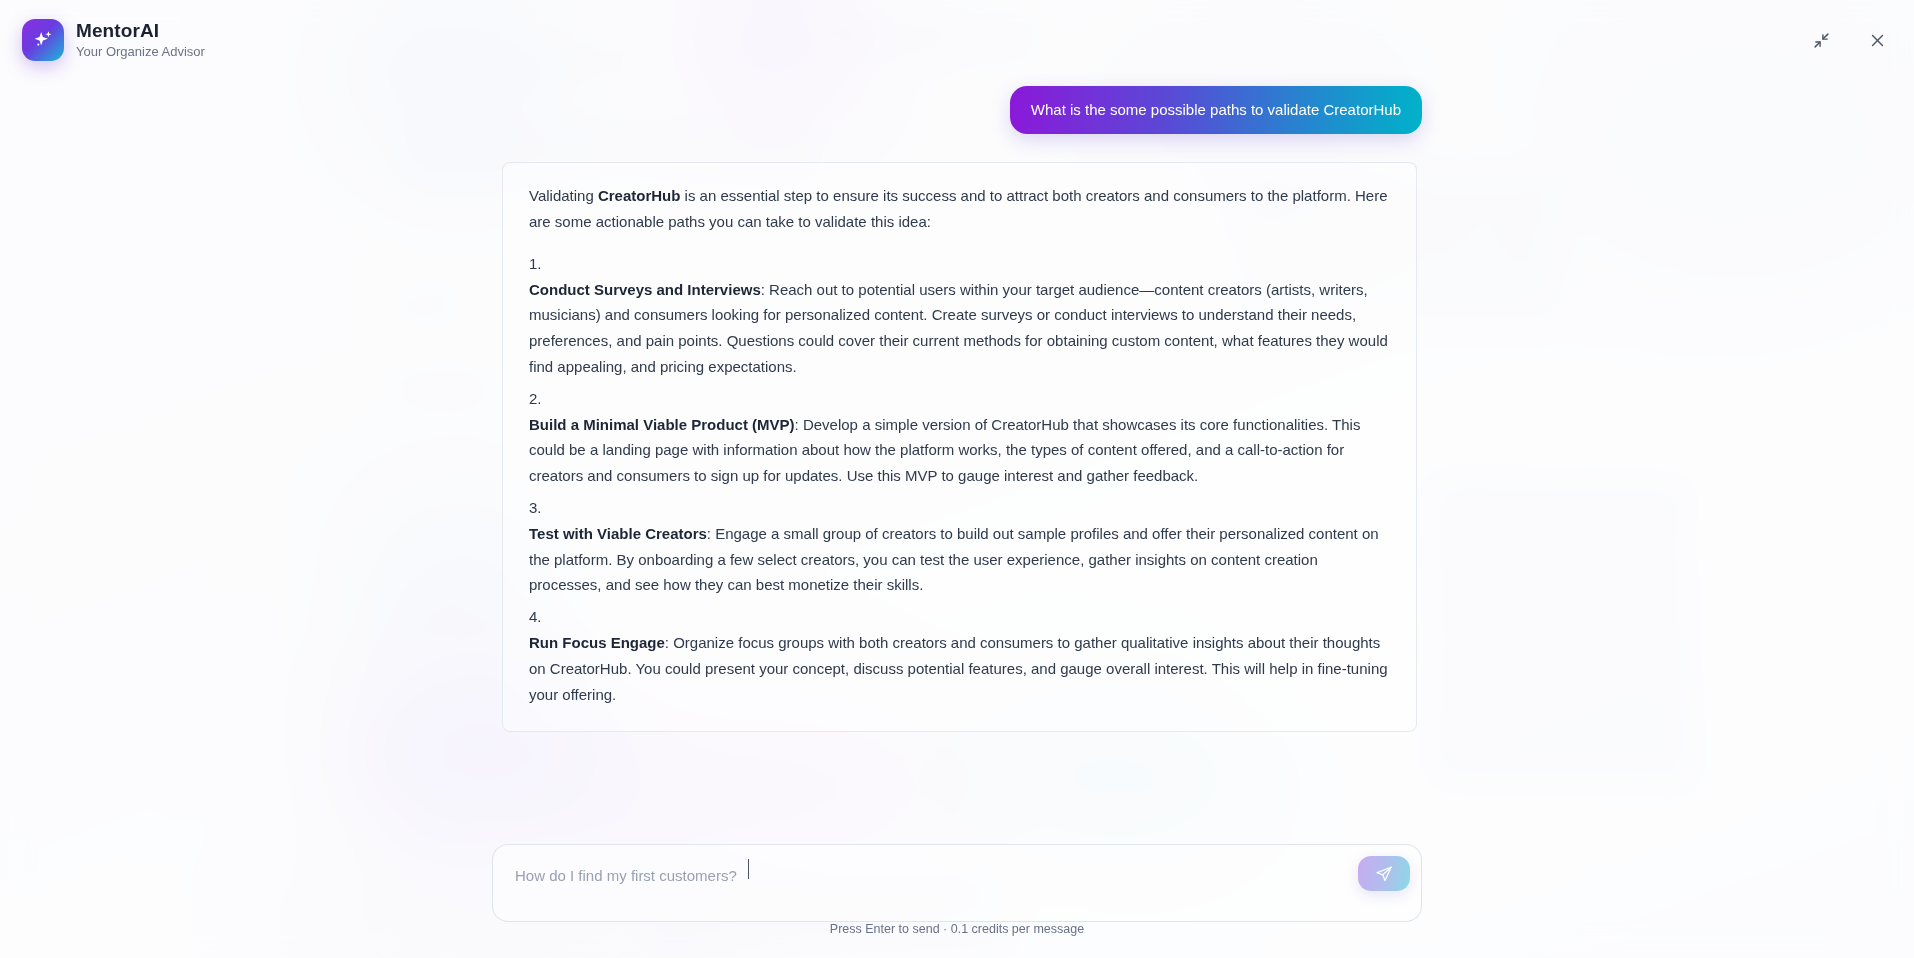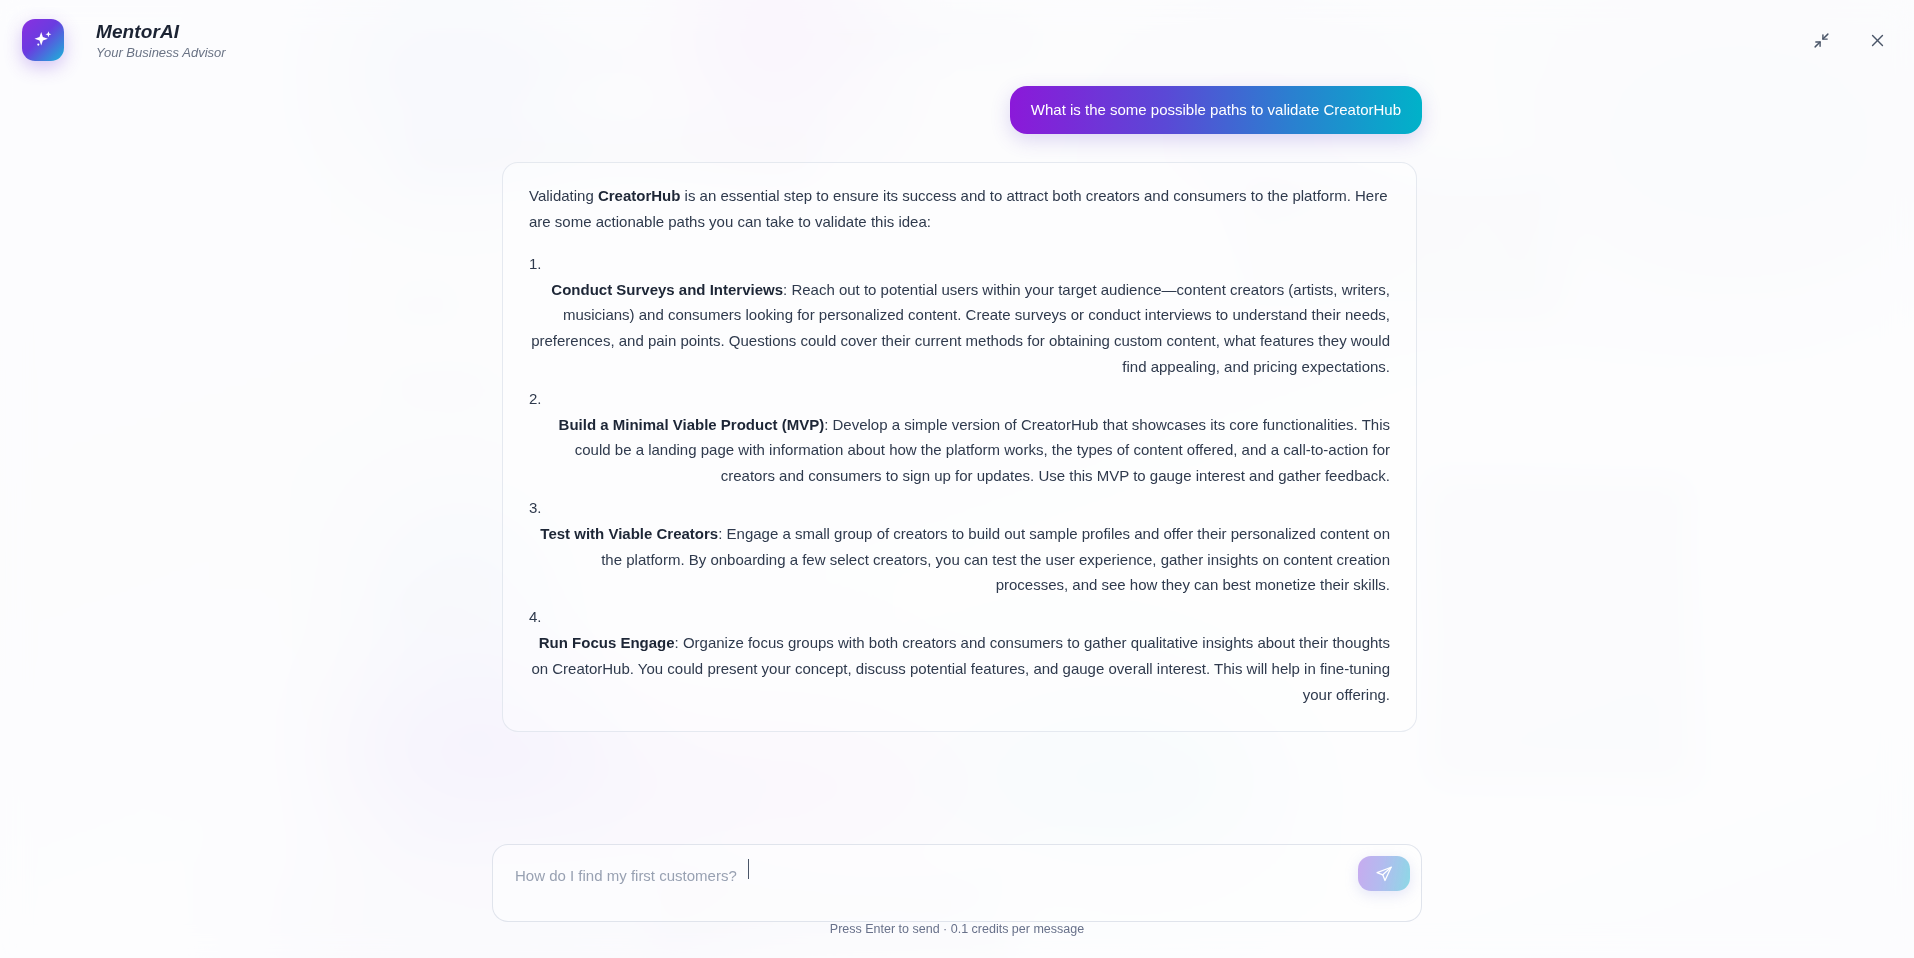--- a/index.html
+++ b/index.html
@@ -61,21 +61,21 @@
   #header {
     position: absolute;
     top: 0; left: 0; right: 0;
     height: 80px;
     display: flex;
     align-items: center;
     padding: 0 24px 0 22px;
     z-index: 20;
   }
 
-  #brand { display: flex; align-items: flex-end; gap: 32px; font-style: italic; }
+  #brand { display: flex; align-items: center; gap: 12px; }
 
   .logo-tile {
     width: 42px; height: 42px;
     border-radius: 13px;
     background: linear-gradient(135deg, #8b2fe0 0%, #6a3ce0 45%, #19b6d8 100%);
     display: flex; align-items: center; justify-content: center;
     box-shadow: 0 6px 18px rgba(120,60,220,0.30);
     flex: none;
   }
   .logo-tile svg { display: block; }
@@ -126,35 +126,35 @@
     margin-left: 24px;
   }
 
   
   #assistant-card {
     margin-top: 28px;
     margin-left: 10px;
     width: 915px;
     background: rgba(255,255,255,0.42);
     border: 1px solid rgba(210,216,228,0.55);
-    border-radius: 16px;
+    border-radius: 8px;
     padding: 20px 26px 24px 26px;
     color: #2f3a4d;
     font-size: 15px;
     line-height: 1.72;
   }
 
   #assistant-card p { margin: 0; }
   #assistant-card .intro { margin-bottom: 16px; }
   #assistant-card b { font-weight: bold; color: #1d2636; }
 
   .step { margin-top: 0; }
   .step + .step { margin-top: 6px; }
   .step-num { display: block; }
-  .step-body { display: block; text-align: right; }
+  .step-body { display: block; }
 
   
   #composer-wrap {
     position: absolute;
     left: 50%;
     transform: translateX(-50%);
     bottom: 22px;
     width: 930px;
     z-index: 15;
   }
@@ -245,21 +245,21 @@
   <div id="brand">
     <div class="logo-tile">
       <svg width="24" height="24" viewBox="0 0 24 24" fill="#ffffff" aria-hidden="true">
         <path d="M10.2 4.0 L11.9 9.0 L16.9 10.7 L11.9 12.4 L10.2 17.4 L8.5 12.4 L3.5 10.7 L8.5 9.0 Z"></path>
         <path d="M17.4 3.2 L18.2 5.4 L20.4 6.2 L18.2 7.0 L17.4 9.2 L16.6 7.0 L14.4 6.2 L16.6 5.4 Z"></path>
         <circle cx="7.3" cy="16.6" r="1.05"></circle>
       </svg>
     </div>
     <div class="brand-text">
       <div id="app-title">MentorAI</div>
-      <div id="app-subtitle">Your Business Advisor</div>
+      <div id="app-subtitle">Your Organize Advisor</div>
     </div>
   </div>
 
   <div id="header-actions">
     <button class="hdr-btn" aria-label="collapse">
       <svg width="17" height="17" viewBox="0 0 24 24" fill="none" stroke="currentColor" stroke-width="2" stroke-linecap="round" stroke-linejoin="round">
         <polyline points="4,14 10,14 10,20"></polyline>
         <line x1="3" y1="21" x2="10" y2="14"></line>
         <polyline points="20,10 14,10 14,4"></polyline>
         <line x1="21" y1="3" x2="14" y2="10"></line>

